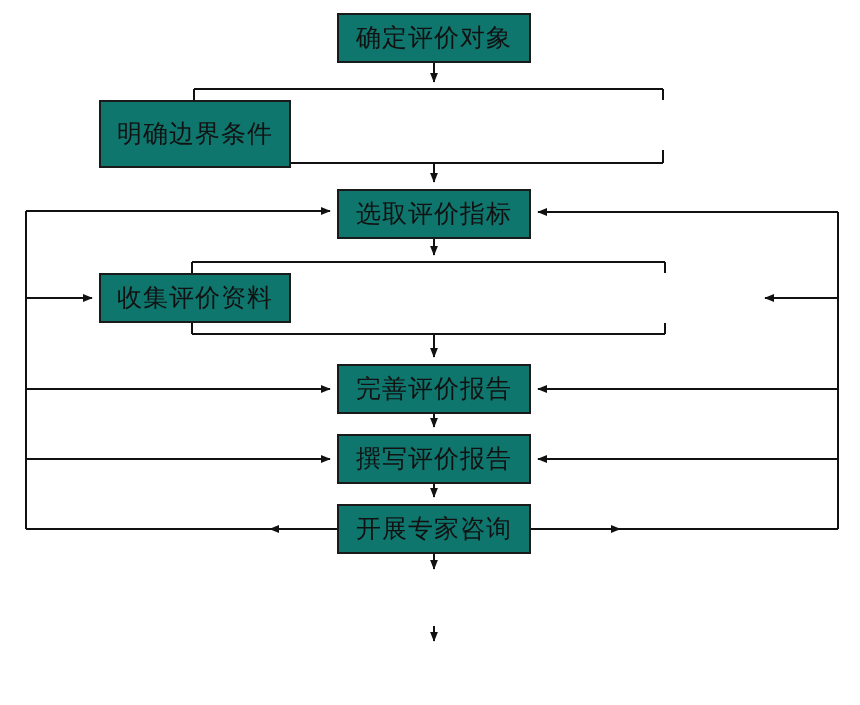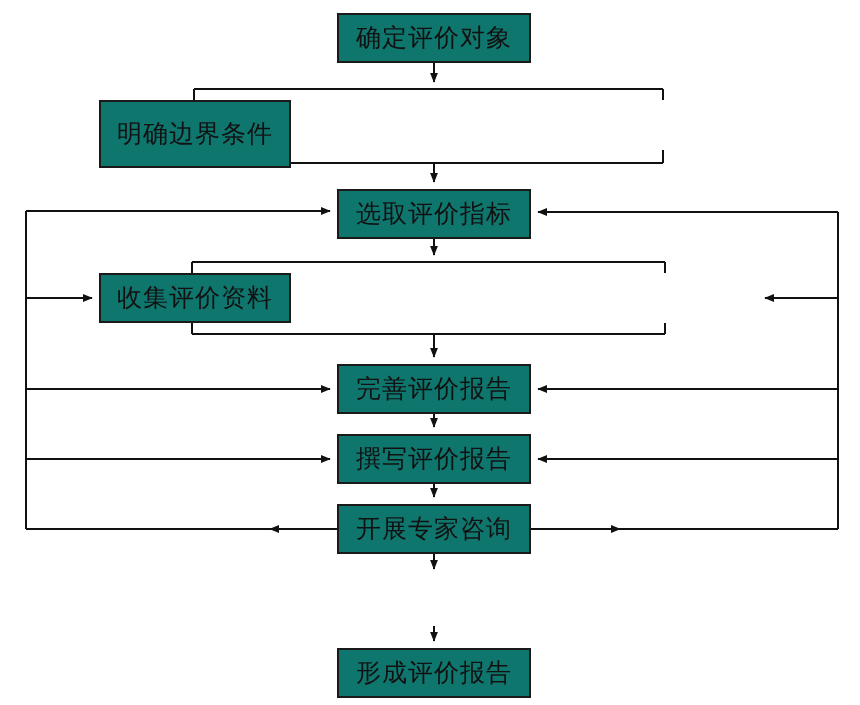--- a/index.html
+++ b/index.html
@@ -112,17 +112,14 @@
   </div>
   <div class="node" style="left: 337px; top: 364px; width: 194px; height: 50px;">
     <span class="node-label">完善评价报告</span>
   </div>
   <div class="node" style="left: 337px; top: 434px; width: 194px; height: 50px;">
     <span class="node-label">撰写评价报告</span>
   </div>
   <div class="node" style="left: 337px; top: 504px; width: 194px; height: 50px;">
     <span class="node-label">开展专家咨询</span>
   </div>
-  <div class="node" style="left: 337px; top: 648px; width: 194px; height: 50px;">
-    <span class="node-label">形成评价报告</span>
-  </div>
 
 </div>
 
 </body></html>

